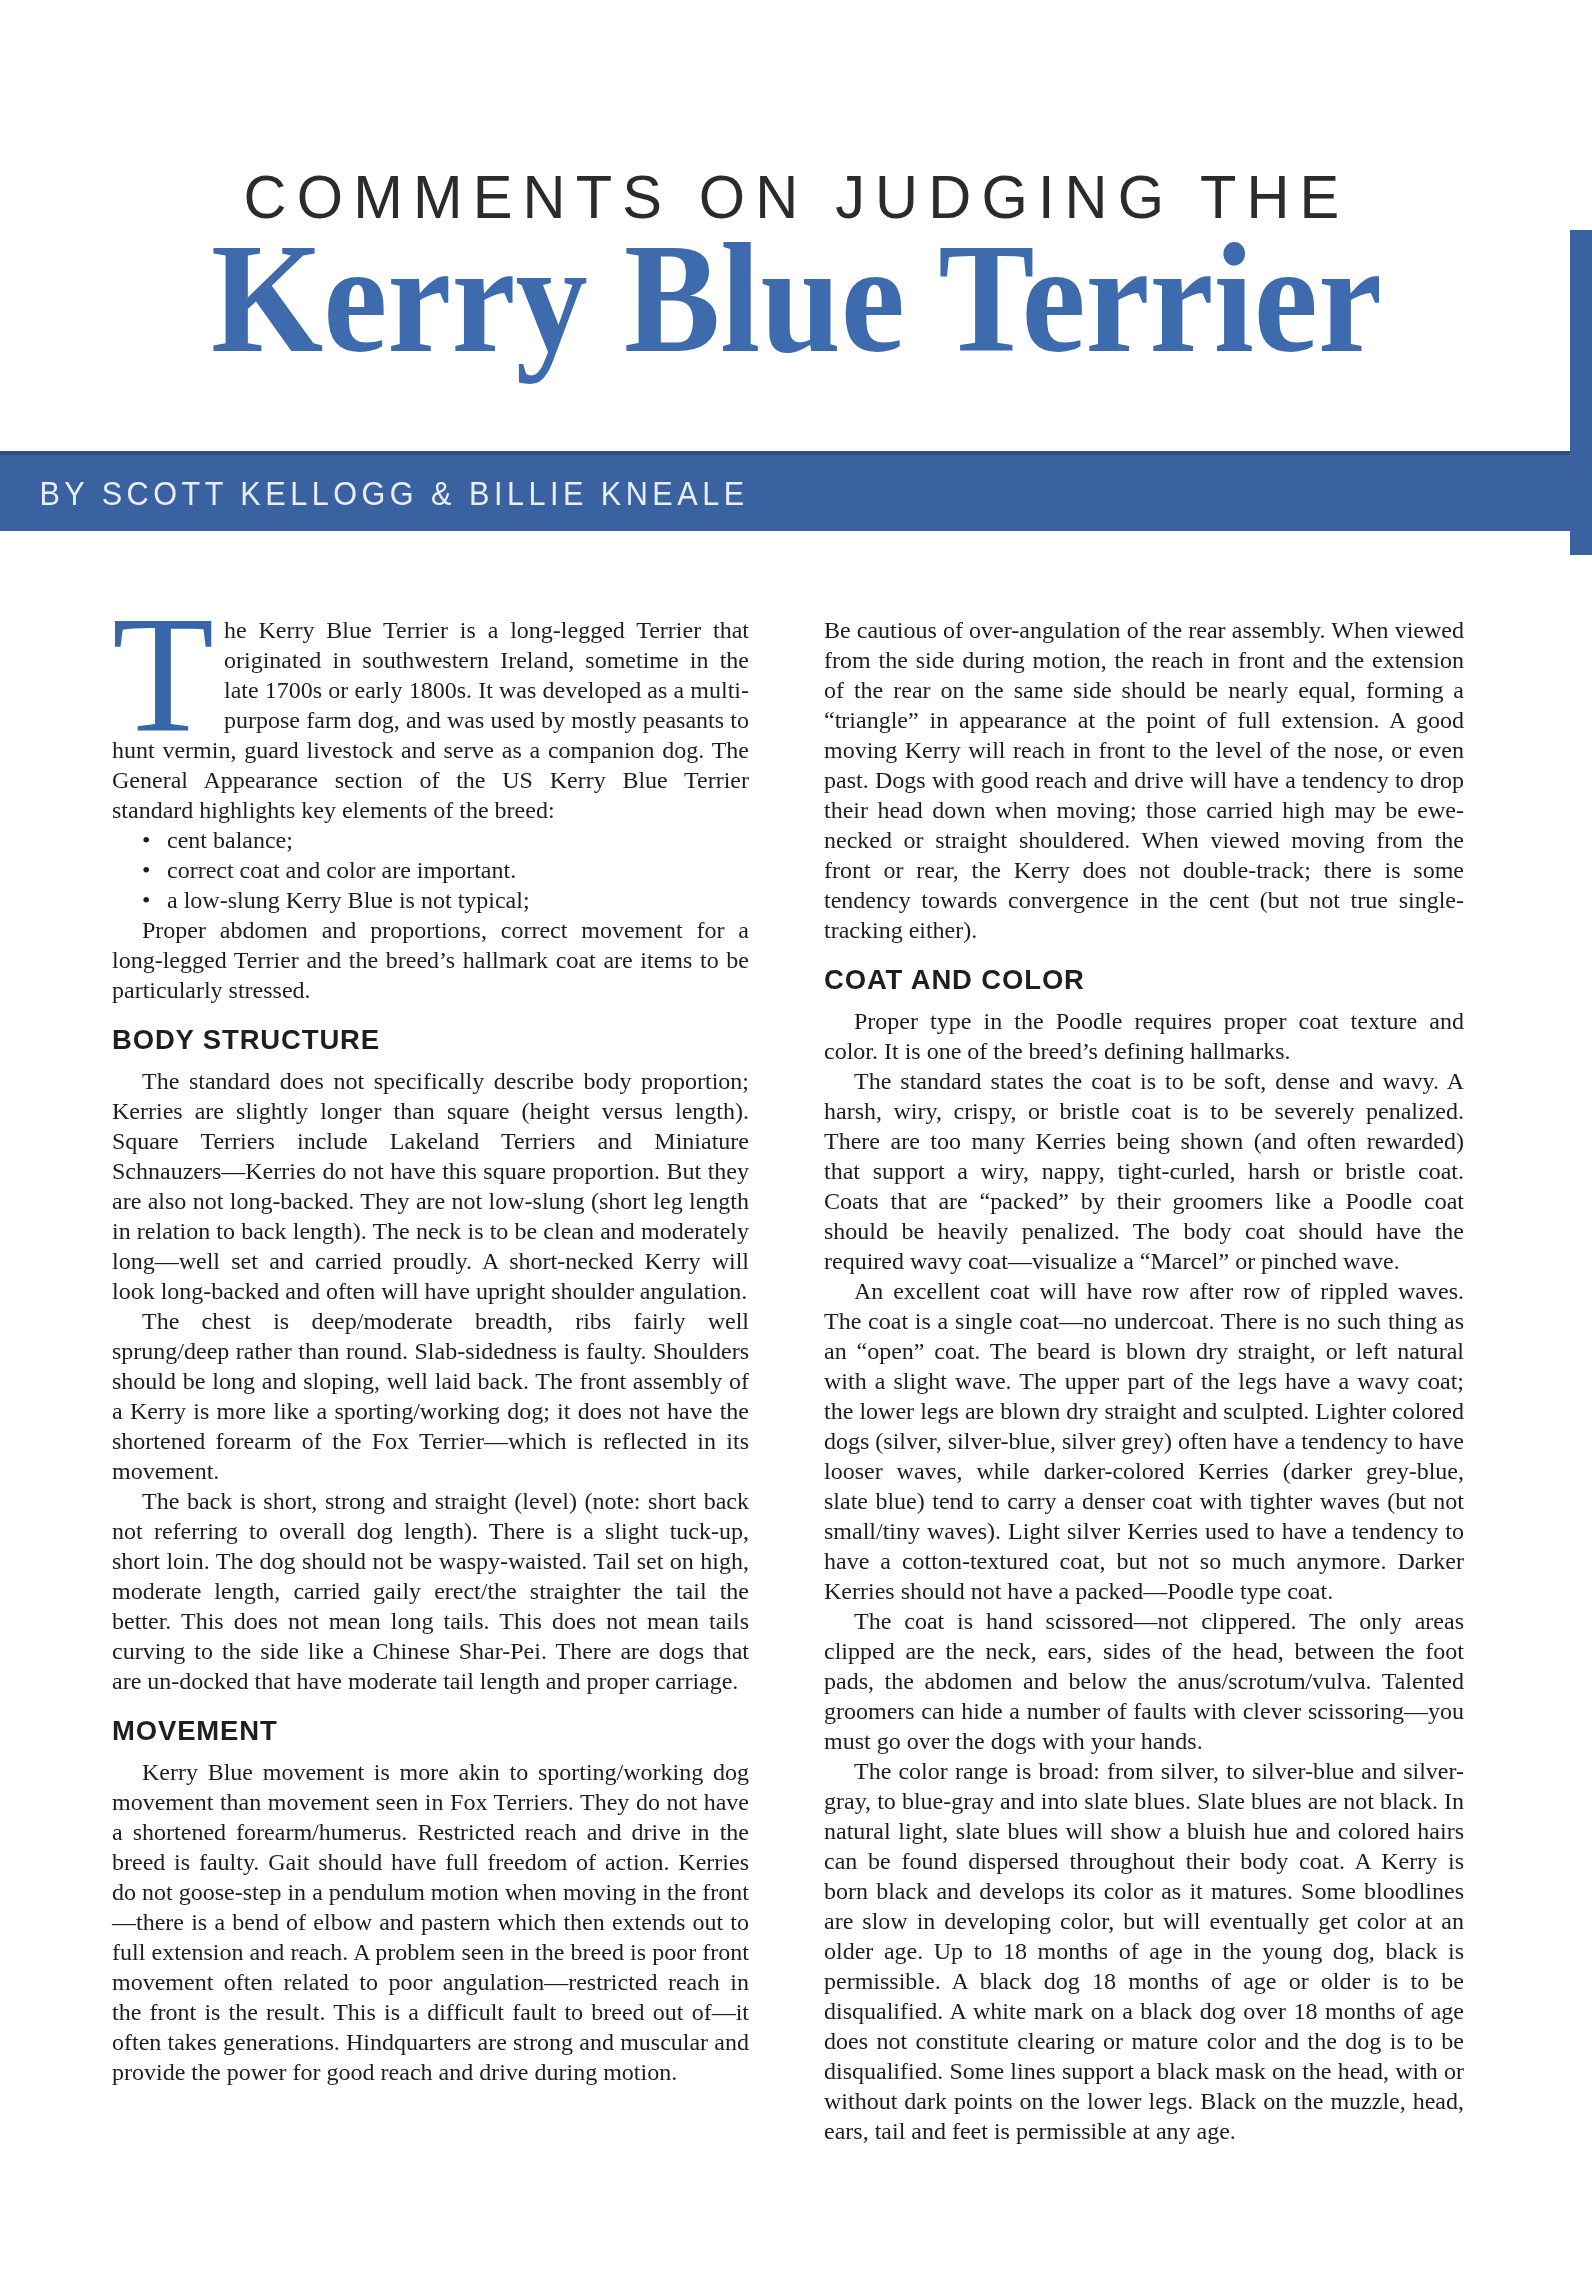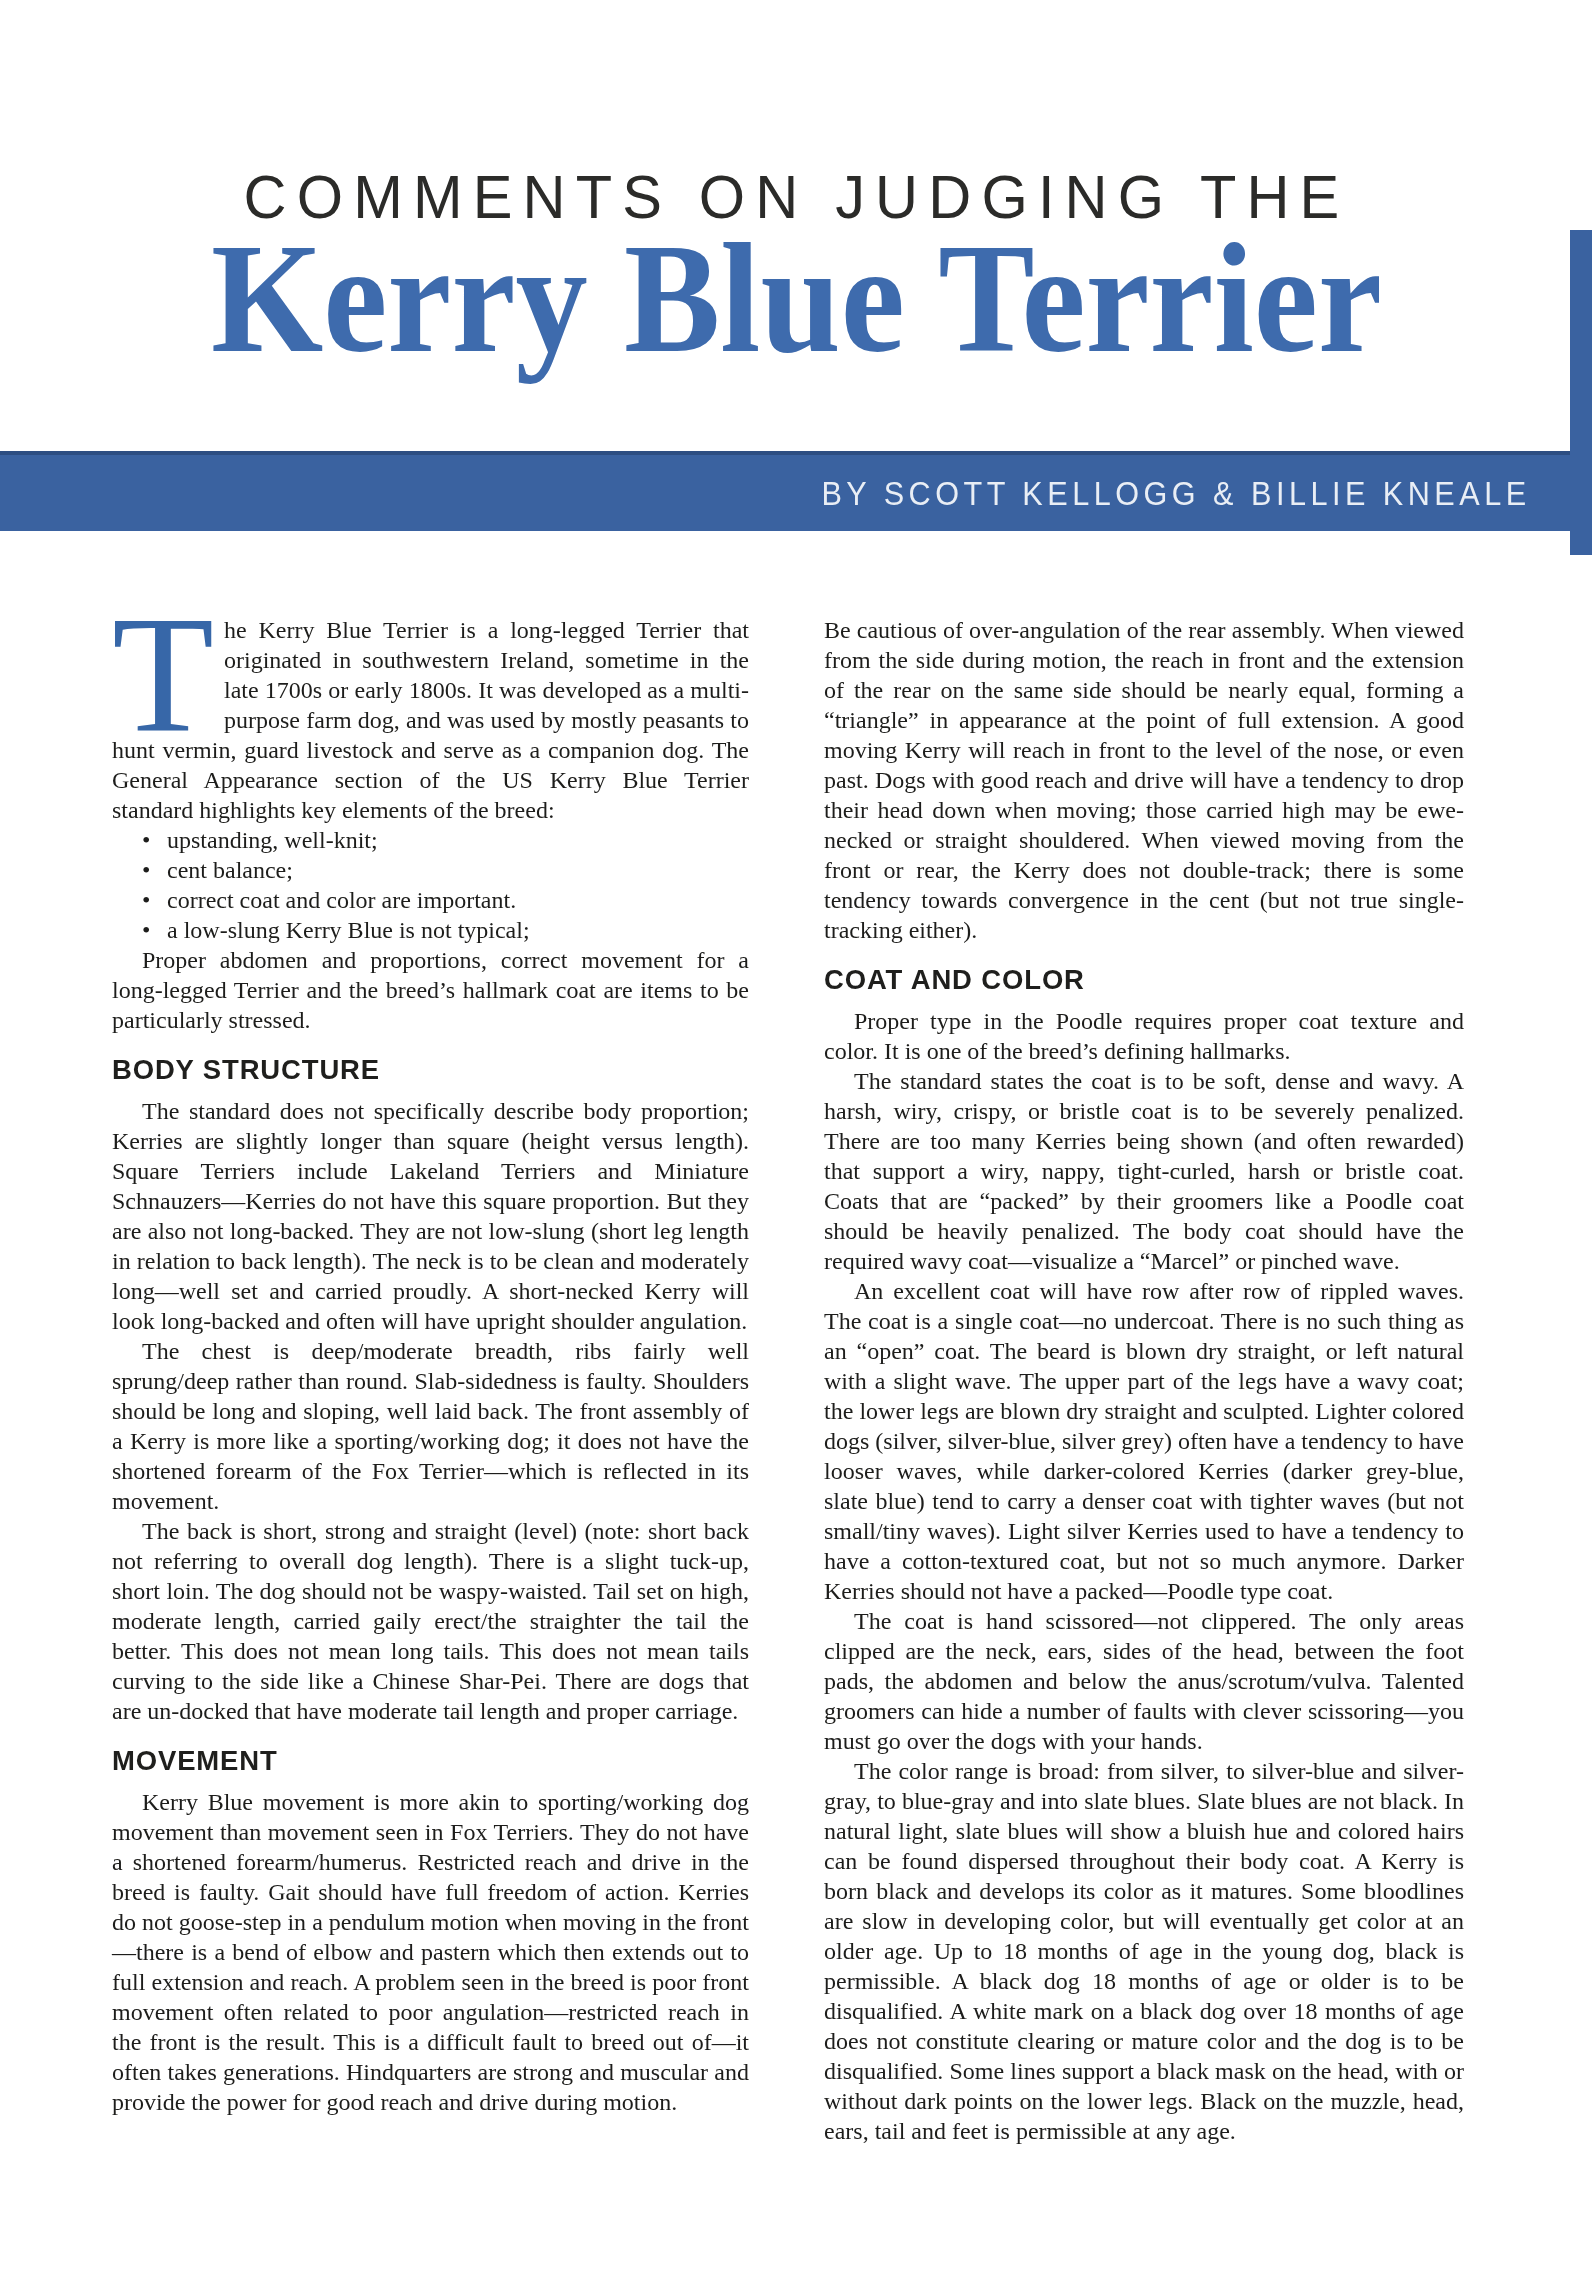--- a/index.html
+++ b/index.html
@@ -41,21 +41,21 @@
   }
   .byline-banner {
     position: absolute;
     top: 451px; left: 0;
     width: 1570px; height: 80px;
     background: #3a62a0;
     border-top: 4.4px solid #2d4e82;
     box-sizing: border-box;
     display: flex;
     align-items: center;
-    justify-content: flex-end;
+    justify-content: flex-start;
   }
   .byline {
     font-family: "Liberation Sans", sans-serif;
     font-size: 34px;
     letter-spacing: 5px;
     color: #e9eef5;
     transform: scaleX(0.9);
     transform-origin: center;
     white-space: nowrap;
   }
@@ -127,21 +127,20 @@
   <div class="byline-banner">
     <div class="byline">BY SCOTT KELLOGG &amp; BILLIE KNEALE</div>
   </div>
 
   <div class="edge-stripe"></div>
 
   <div class="col col-left">
     <p class="para"><span class="dropcap">T</span><span>he Kerry Blue Terrier is a long-legged Terrier that originated in southwestern Ireland, sometime in the late 1700s or early 1800s. It was developed as a multi-purpose farm dog, and was used by mostly peasants to hunt vermin, guard livestock and serve as a companion dog. The General Appearance section of the US Kerry Blue Terrier standard highlights key elements of the breed:</span></p>
 
     <ul class="bullets">
-      <li>upstanding, well-knit;</li>
       <li>cent balance;</li>
       <li>correct coat and color are important.</li>
       <li>a low-slung Kerry Blue is not typical;</li>
     </ul>
 
     <p class="para indent">Proper abdomen and proportions, correct movement for a long-legged Terrier and the breed’s hallmark coat are items to be particularly stressed.</p>
 
     <h2 class="section-heading">BODY STRUCTURE</h2>
 
     <p class="para indent">The standard does not specifically describe body proportion; Kerries are slightly longer than square (height versus length). Square Terriers include Lakeland Terriers and Miniature Schnauzers—Kerries do not have this square proportion. But they are also not long-backed. They are not low-slung (short leg length in relation to back length). The neck is to be clean and moderately long—well set and carried proudly. A short-necked Kerry will look long-backed and often will have upright shoulder angulation.</p>

